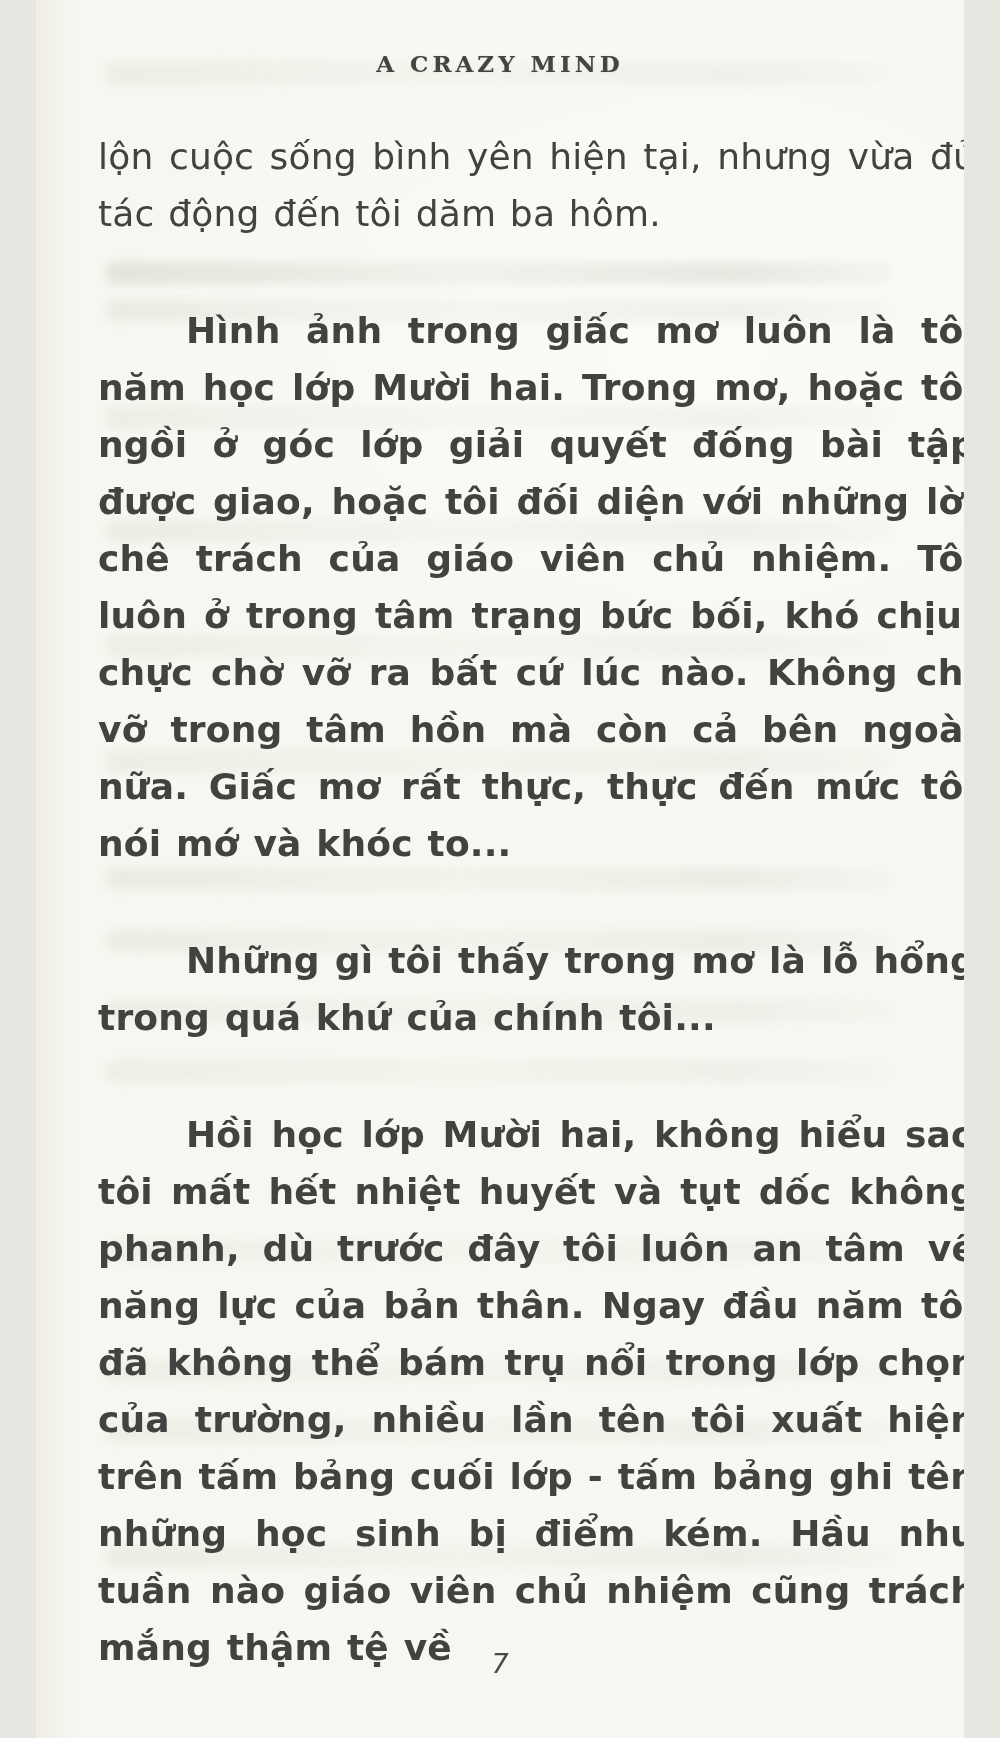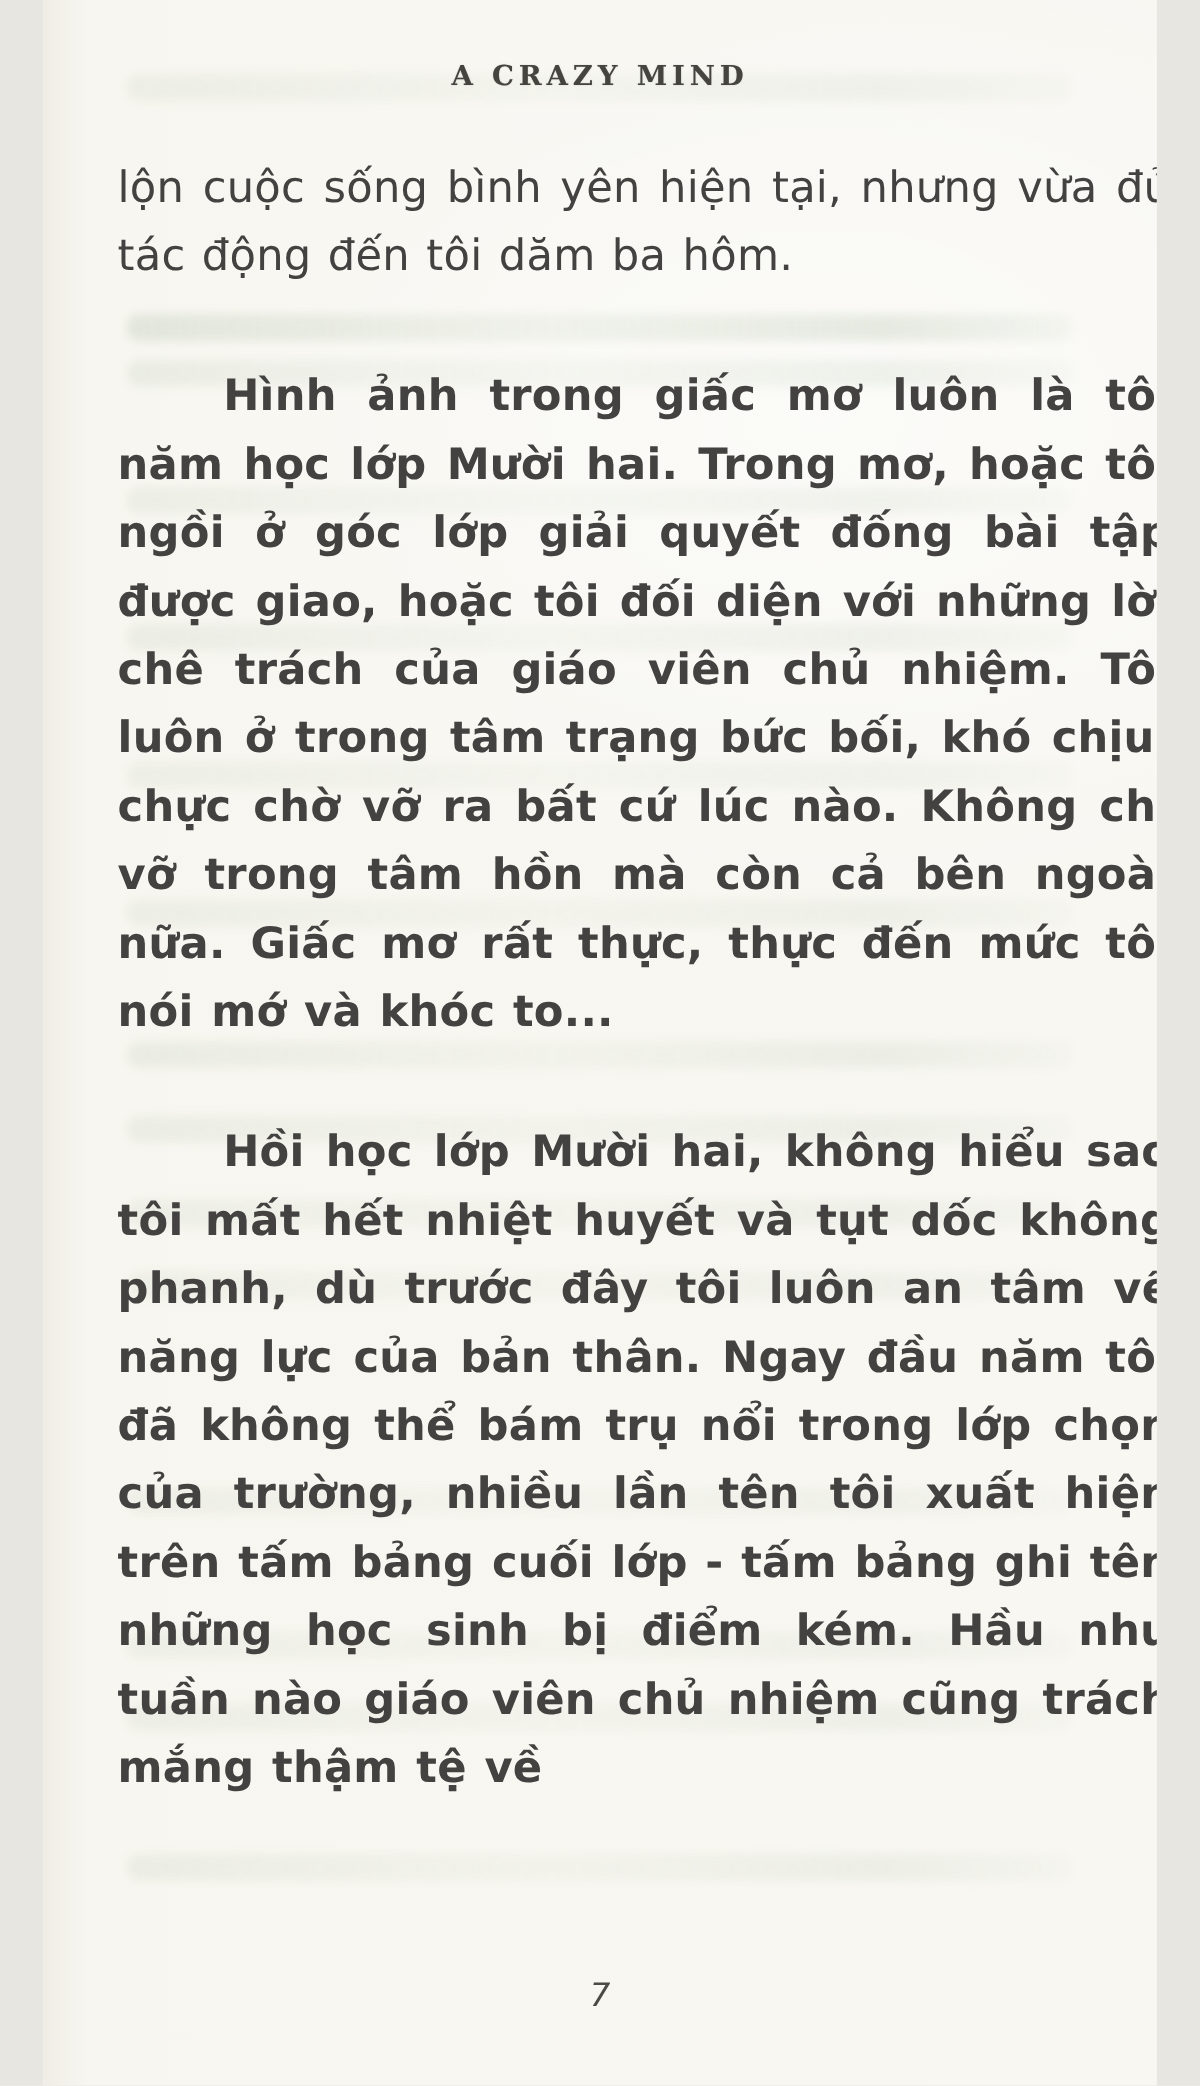--- a/index.html
+++ b/index.html
@@ -97,18 +97,19 @@
   <div class="ghost" style="top:1240px; opacity:.4;"></div>
   <div class="ghost" style="top:1360px; opacity:.45;"></div>
   <div class="ghost" style="top:1420px; opacity:.5;"></div>
   <div class="ghost" style="top:1545px; opacity:.55;"></div>
 
   <div class="running-head">A CRAZY MIND</div>
 
   <div class="body-text">
     <p>lộn cuộc sống bình yên hiện tại, nhưng vừa đủ tác động đến tôi dăm ba hôm.</p>
     <p class="indented">Hình ảnh trong giấc mơ luôn là tôi năm học lớp Mười hai. Trong mơ, hoặc tôi ngồi ở góc lớp giải quyết đống bài tập được giao, hoặc tôi đối diện với những lời chê trách của giáo viên chủ nhiệm. Tôi luôn ở trong tâm trạng bức bối, khó chịu, chực chờ vỡ ra bất cứ lúc nào. Không chỉ vỡ trong tâm hồn mà còn cả bên ngoài nữa. Giấc mơ rất thực, thực đến mức tôi nói mớ và khóc to...</p>
+    <p class="indented">Những gì tôi thấy trong mơ là lỗ hổng trong quá khứ của chính tôi...</p>
     <p class="indented">Hồi học lớp Mười hai, không hiểu sao tôi mất hết nhiệt huyết và tụt dốc không phanh, dù trước đây tôi luôn an tâm về năng lực của bản thân. Ngay đầu năm tôi đã không thể bám trụ nổi trong lớp chọn của trường, nhiều lần tên tôi xuất hiện trên tấm bảng cuối lớp - tấm bảng ghi tên những học sinh bị điểm kém. Hầu như tuần nào giáo viên chủ nhiệm cũng trách mắng thậm tệ về</p>
   </div>
 
   <div class="page-number">7</div>
 
 </div>
 
 </body></html>

